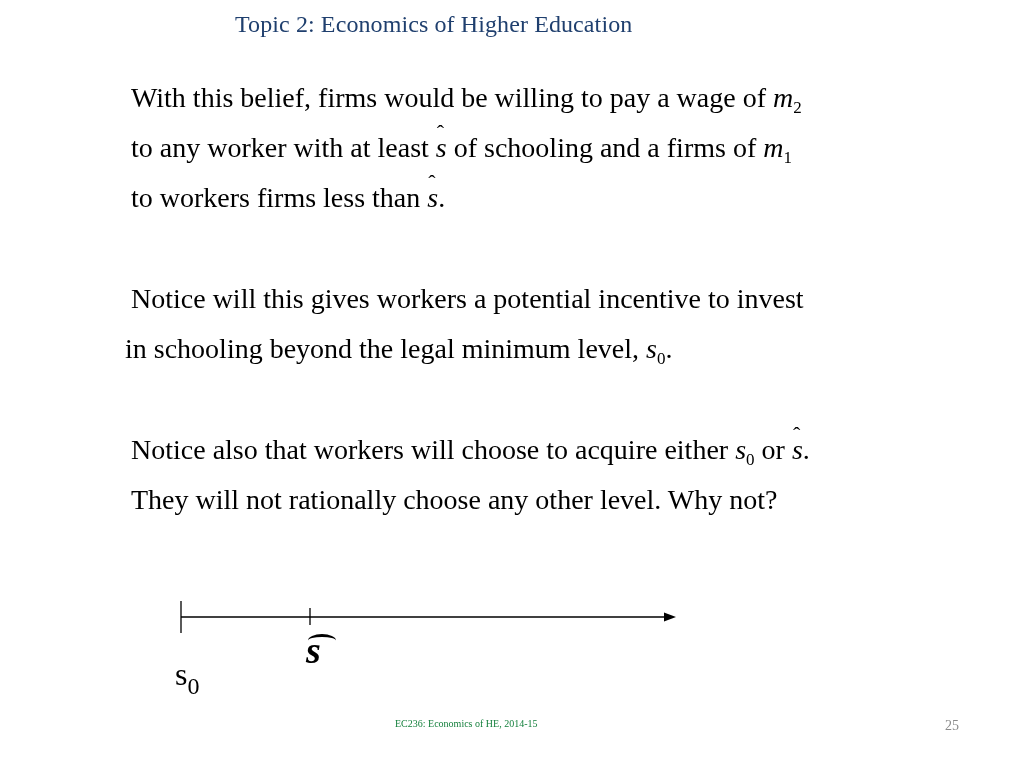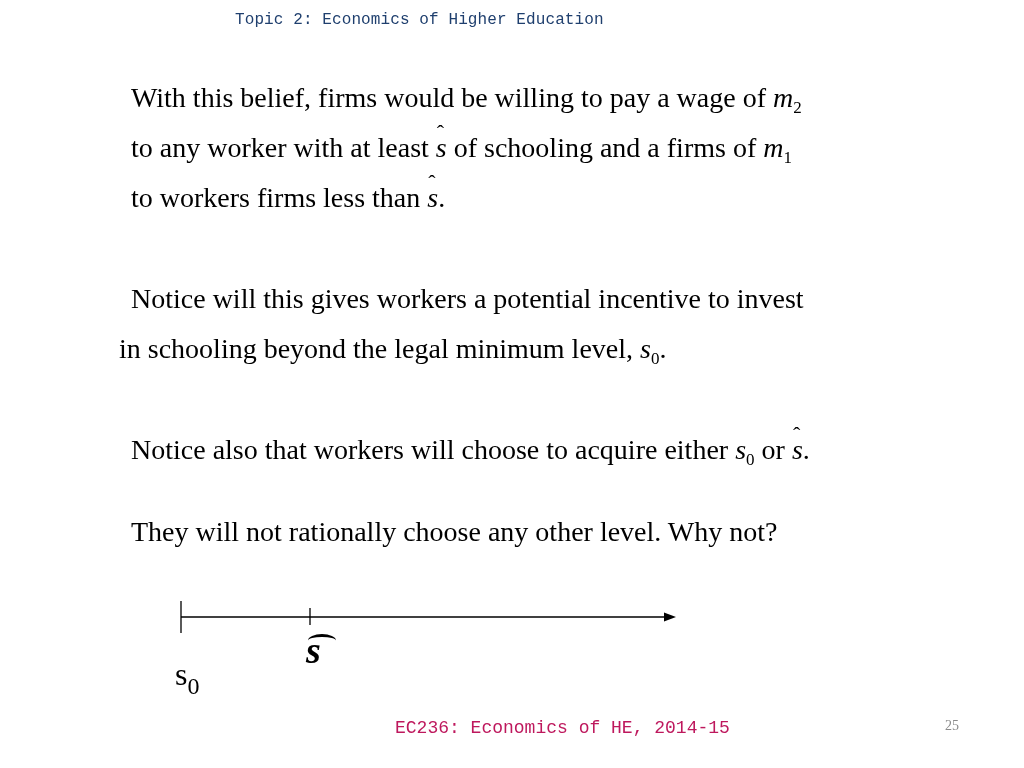--- a/index.html
+++ b/index.html
@@ -2,35 +2,35 @@
 <html><head>
 <meta charset="utf-8">
 <style>
   html, body { margin: 0; padding: 0; }
   body {
     width: 1024px; height: 768px; background: #ffffff; position: relative; overflow: hidden;
     font-family: "Liberation Serif", serif; color: #000;
   }
   .title {
     position: absolute; left: 235px; top: 11px;
-    font-family: Liberation Mono, monospace; font-size: 16px; color: #1f3f6e;
+    font-family: Liberation Serif, serif; font-size: 24px; color: #1f3f6e;
     letter-spacing: 0.1px;
   }
   .line {
     position: absolute; left: 131px; font-size: 28px; white-space: nowrap;
   }
   .line i { font-style: italic; }
   .sub { font-size: 17px; vertical-align: -6px; font-style: normal; }
   .hat { position: relative; display: inline-block; font-style: italic; }
   .hat::before {
     content: "\02C6"; position: absolute; left: 1px; top: -12px; font-style: normal; font-size: 22px;
   }
   .footer-center {
-    position: absolute; left: 395px; top: 718px; font-family: Liberation Mono, monospace;
-    font-size: 18px; color: #be185d;
+    position: absolute; left: 395px; top: 718px; font-family: Liberation Serif, serif;
+    font-size: 10px; color: #15803d;
   }
   .footer-num {
     position: absolute; left: 945px; top: 718px; font-family: Liberation Serif, serif;
     font-size: 14px; color: #8a8a8a;
   }
   .diagram { position: absolute; left: 0; top: 0; width: 1024px; height: 768px; pointer-events: none; }
   .lbl-s0 { position: absolute; left: 175px; top: 656px; font-size: 32px; }
   .lbl-s0 .sub0 { font-size: 24px; vertical-align: -9px; }
   .lbl-shat {
     position: absolute; left: 306px; top: 628px; font-size: 38px; font-weight: bold; font-style: italic;
@@ -49,28 +49,28 @@
   <span>With this belief, firms would be willing to pay a wage of </span><i>m</i><span class="sub">2</span>
 </div>
 <div class="line" style="top:132px;">
   <span>to any worker with at least </span><span class="hat">s</span><span> of schooling and a firms of </span><i>m</i><span class="sub">1</span>
 </div>
 <div class="line" style="top:182px;">
   <span>to workers firms less than </span><span class="hat">s</span><span>.</span>
 </div>
 
 <div class="line" style="top:283px;">Notice will this gives workers a potential incentive to invest</div>
-<div class="line" style="top:333px; left:119px;">
+<div class="line" style="top:333px; left:125px;">
   <span>in schooling beyond the legal minimum level, </span><i>s</i><span class="sub">0</span><span>.</span>
 </div>
 
 <div class="line" style="top:434px;">
   <span>Notice also that workers will choose to acquire either </span><i>s</i><span class="sub">0</span><span> or </span><span class="hat">s</span><span>.</span>
 </div>
-<div class="line" style="top:484px;margin-top:32px;">They will not rationally choose any other level. Why not?</div>
+<div class="line" style="top:484px;">They will not rationally choose any other level. Why not?</div>
 
 <svg class="diagram" width="1024" height="768" viewBox="0 0 1024 768">
   <line x1="181" y1="617" x2="666" y2="617" stroke="#000" stroke-width="1.3"></line>
   <polygon points="676,617 664,612.5 664,621.5" fill="#000"></polygon>
   <line x1="181" y1="601" x2="181" y2="633" stroke="#000" stroke-width="1.3"></line>
   <line x1="310" y1="608" x2="310" y2="625" stroke="#000" stroke-width="1.3"></line>
 </svg>
 <div class="lbl-s0"><span>s</span><span class="sub0">0</span></div>
 <div class="lbl-shat">s</div>
 

